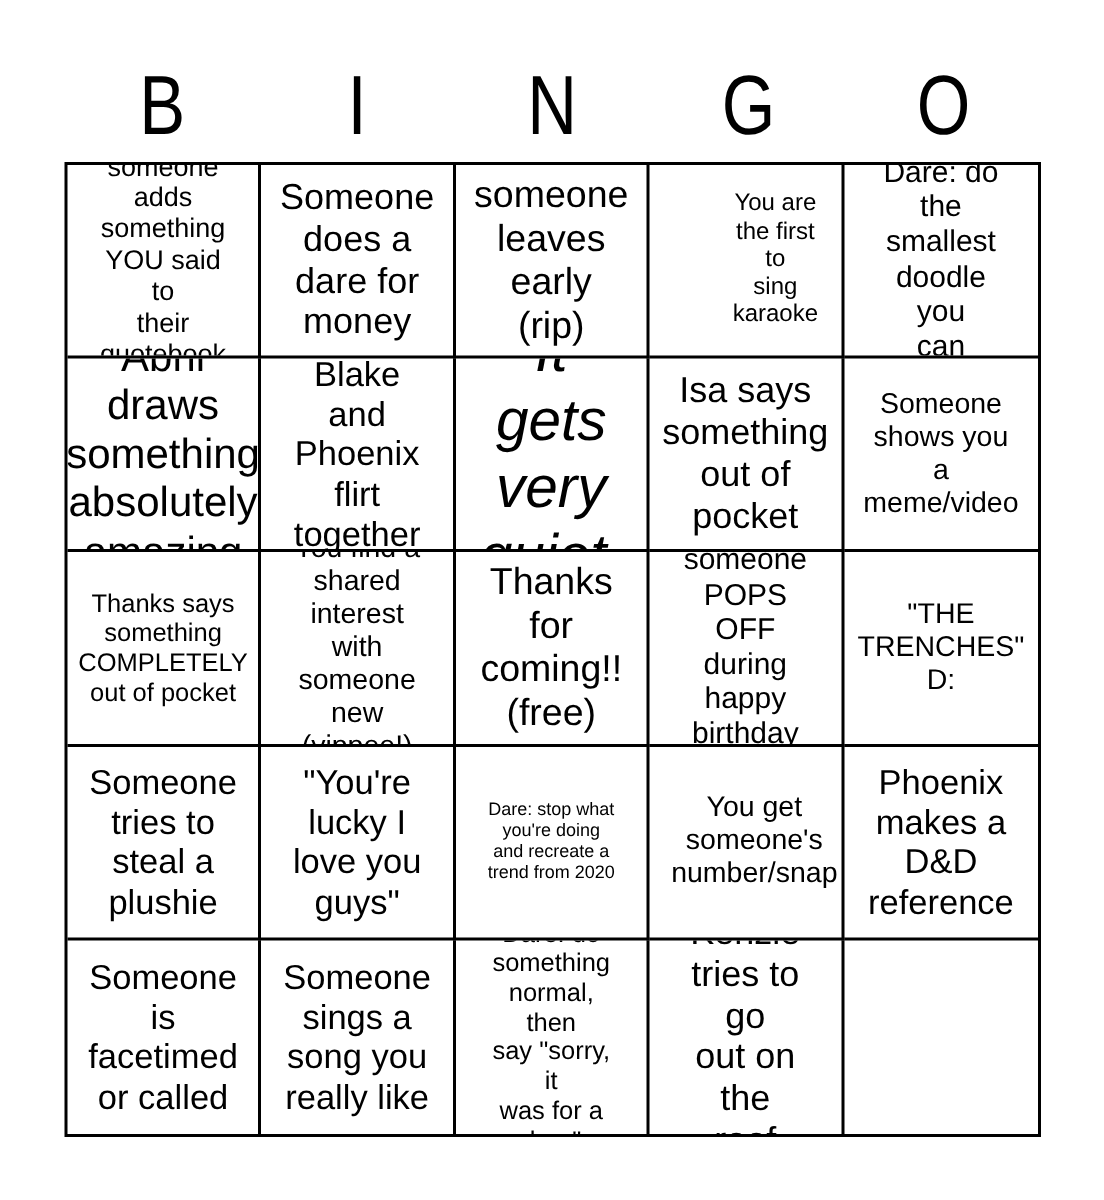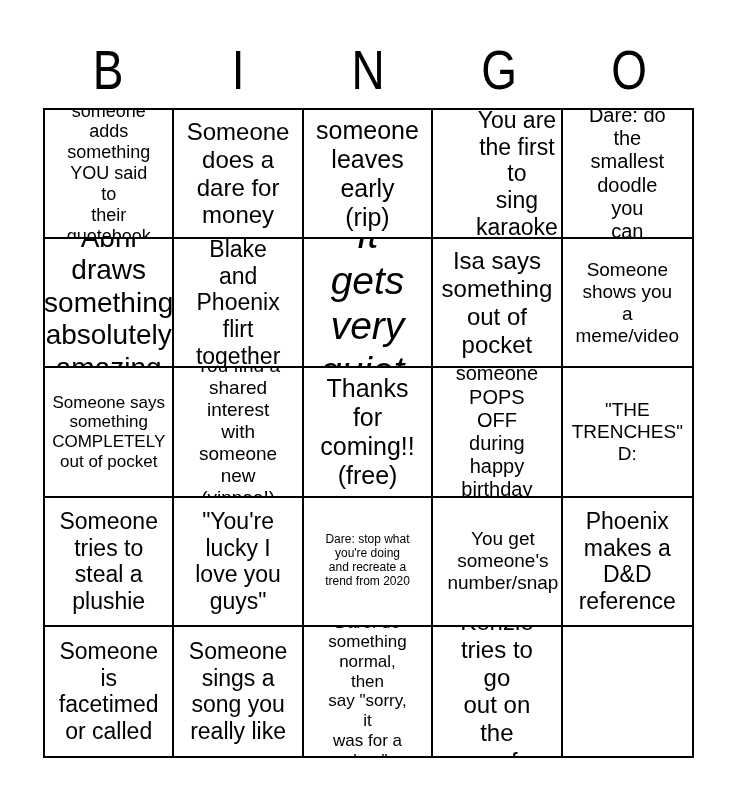--- a/index.html
+++ b/index.html
@@ -75,21 +75,21 @@
 does a
 dare for
 money</span>
       </div>
       <div class="cell">
         <span class="cell-text" style="font-size: 25px;">someone
 leaves
 early (rip)</span>
       </div>
       <div class="cell">
-        <span class="cell-text" style="font-size: 23px; margin-left: 40px;">You are
+        <span class="cell-text" style="font-size: 16px; margin-left: 40px;">You are
 the first to
 sing
 karaoke</span>
       </div>
       <div class="cell">
         <span class="cell-text" style="font-size: 20px;">Dare: do
 the smallest
 doodle you
 can</span>
       </div>
@@ -115,21 +115,21 @@
 something
 out of
 pocket</span>
       </div>
       <div class="cell">
         <span class="cell-text" style="font-size: 19px;">Someone
 shows you a
 meme/video</span>
       </div>
       <div class="cell">
-        <span class="cell-text" style="font-size: 17px;">Someone says
+        <span class="cell-text" style="font-size: 17px;">Thanks says
 something
 COMPLETELY
 out of pocket</span>
       </div>
       <div class="cell">
         <span class="cell-text" style="font-size: 19px;">You find a
 shared
 interest with
 someone
 new (yippee!)</span>

